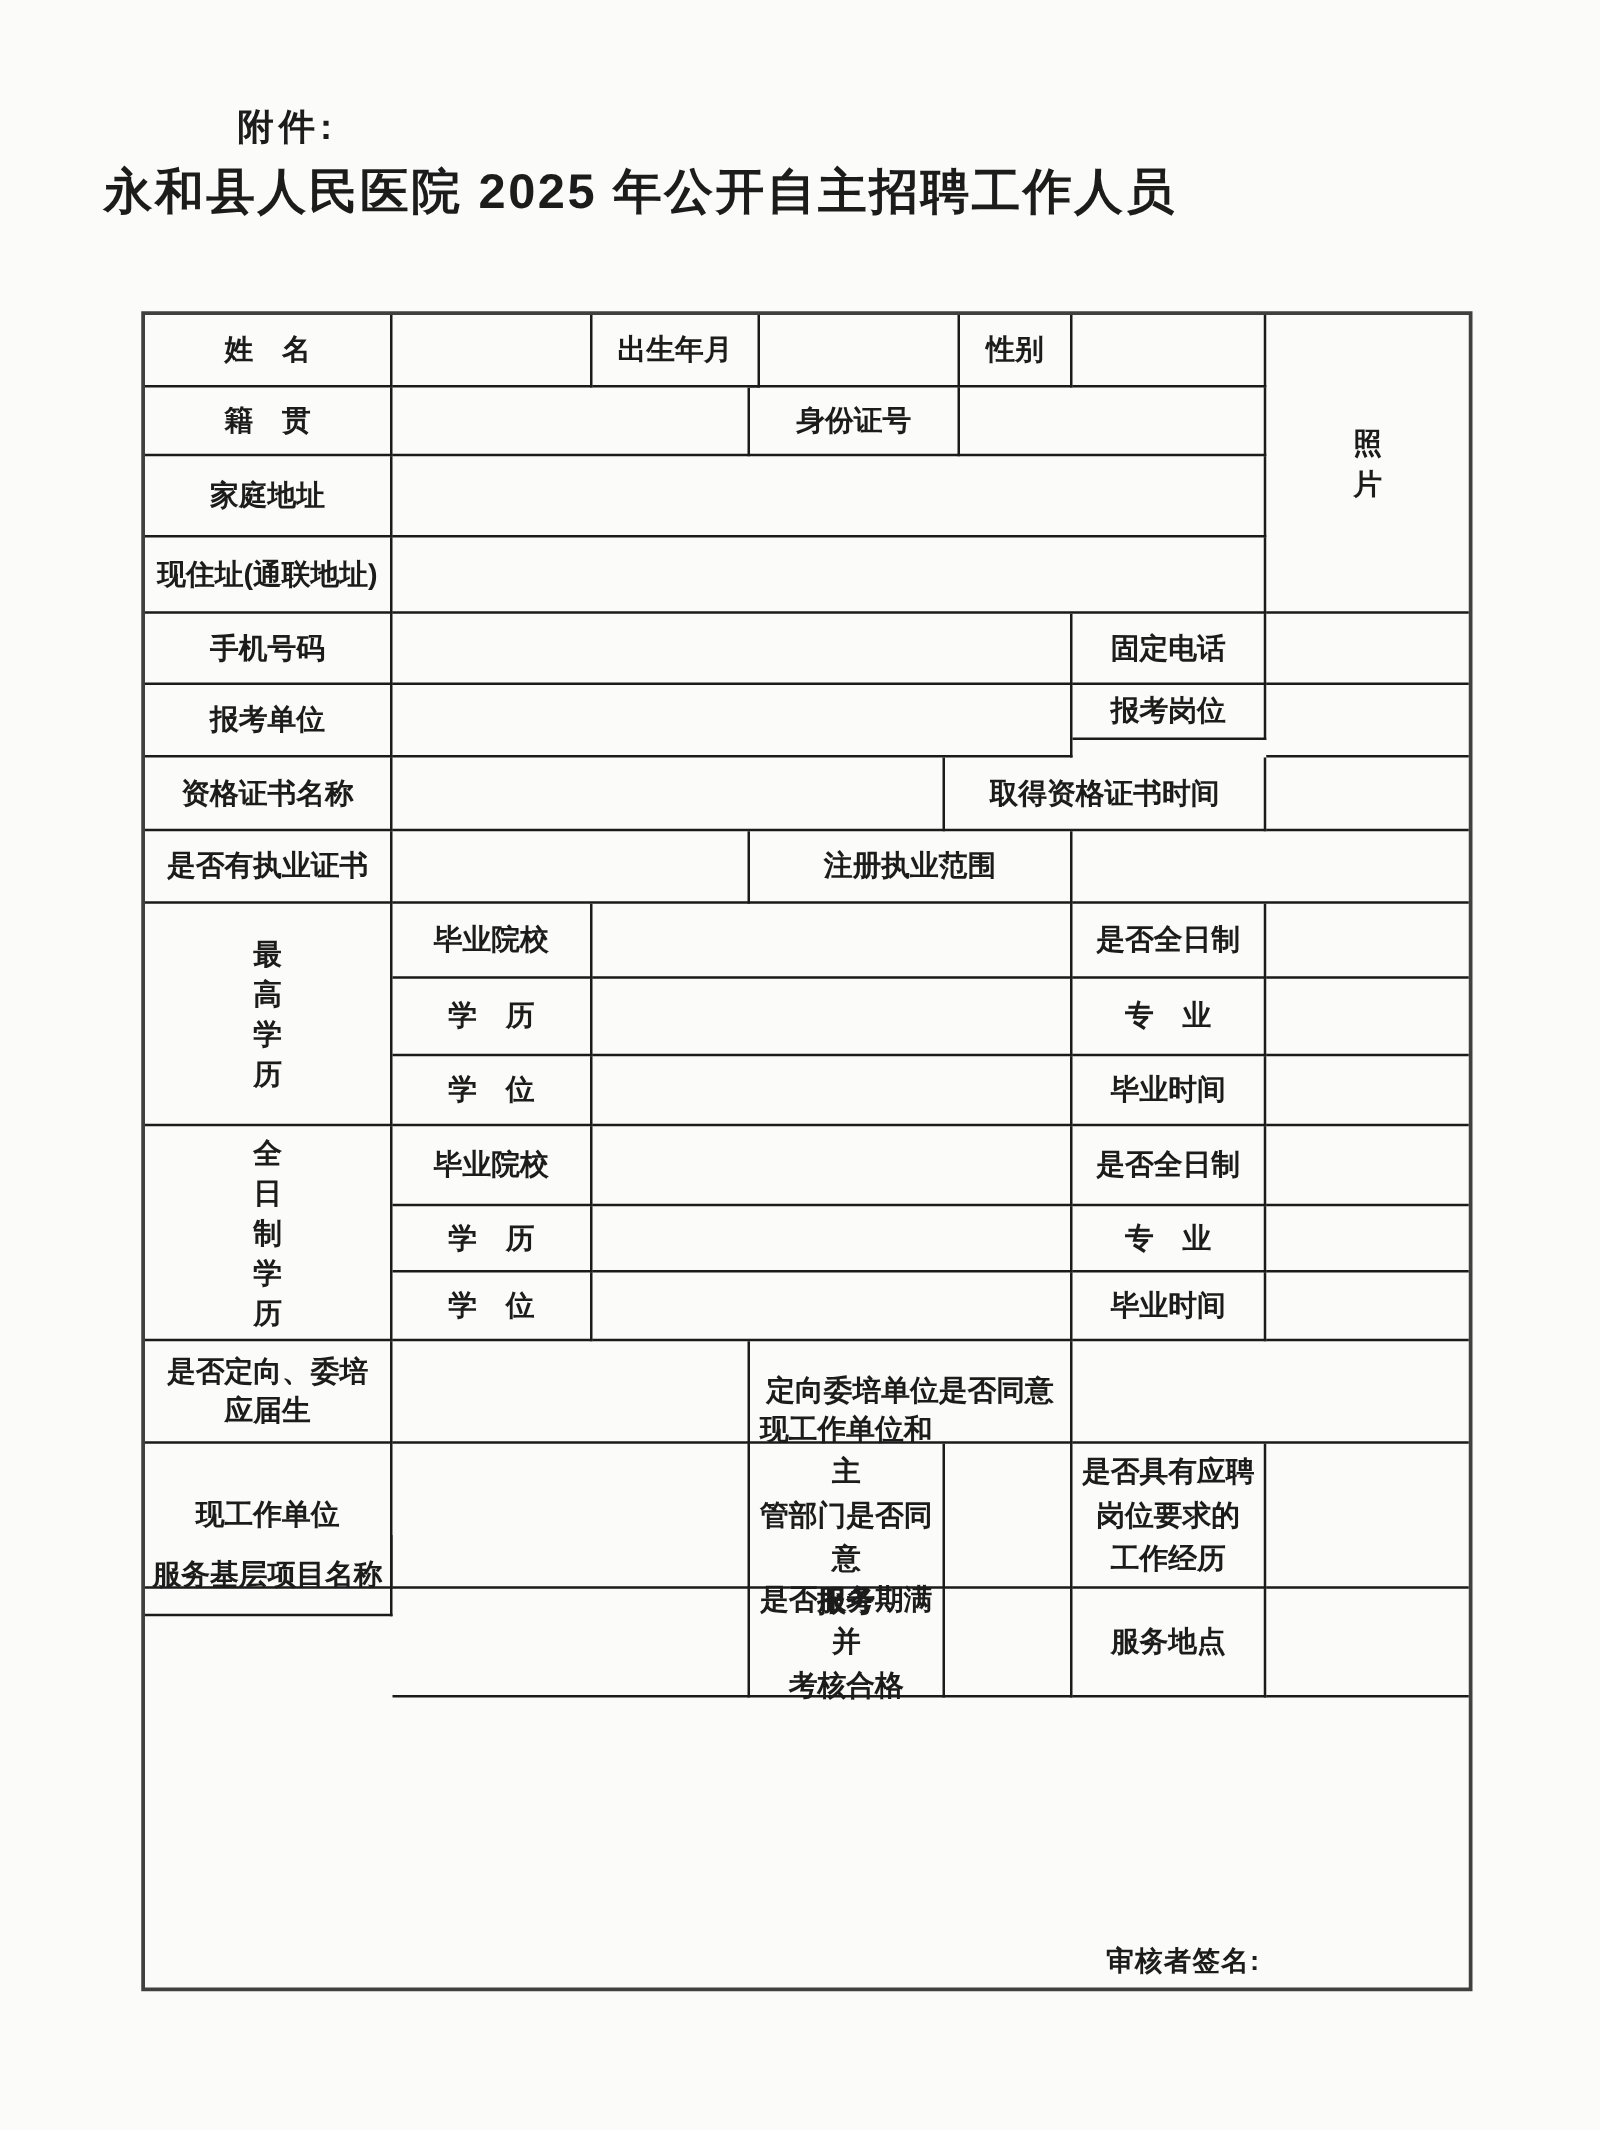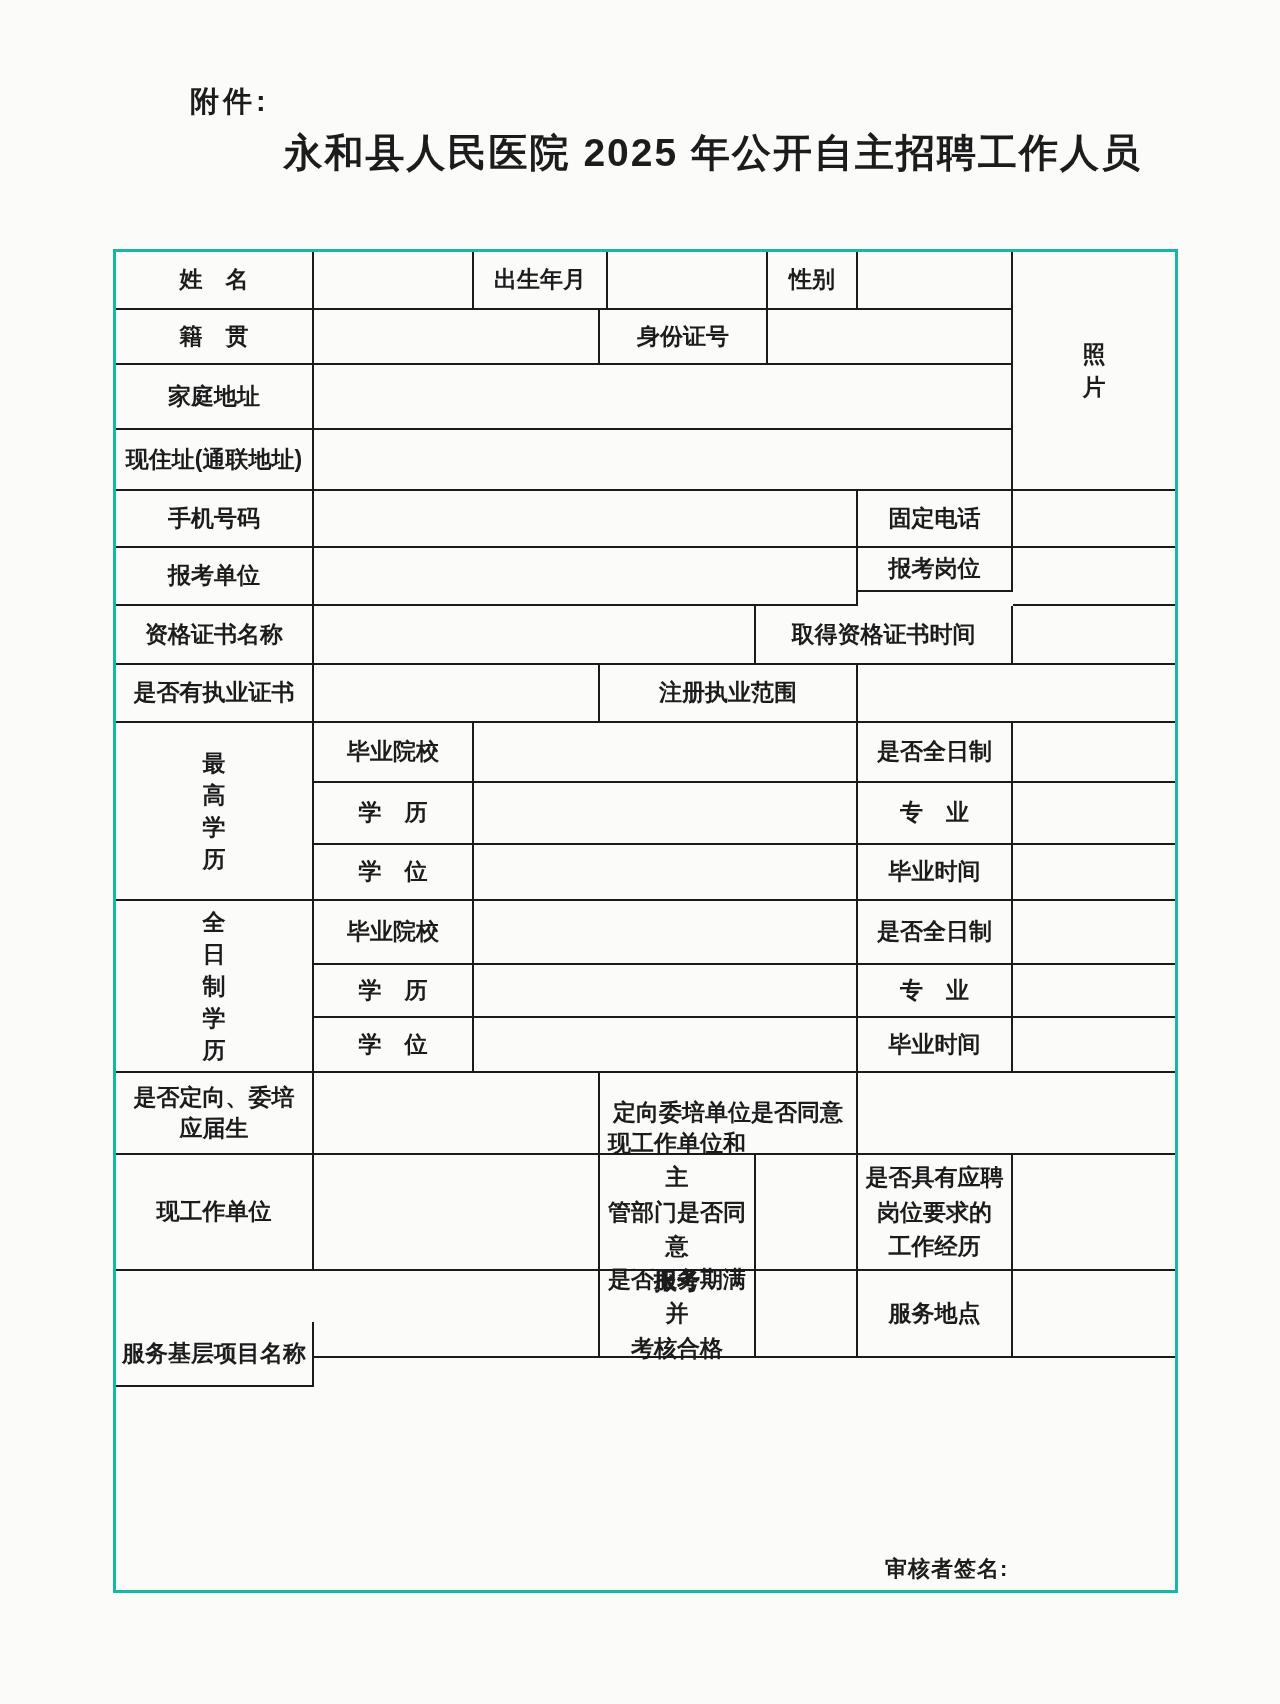--- a/index.html
+++ b/index.html
@@ -11,27 +11,27 @@
     position:relative;
     overflow:hidden;
   }
   .abs{position:absolute;}
   #attachment{
     left:190px;top:82px;
     font-size:29px;font-weight:bold;letter-spacing:4px;
   }
   #title-block{
     left:83px;top:126px;width:1059px;
-    text-align:right;font-weight:bold;
+    text-align:left;font-weight:bold;
   }
   #title-line1{font-size:39px;letter-spacing:2px;}
   #title-line2{font-size:40px;margin-top:22px;letter-spacing:6px;}
   #form-table{
     left:113px;top:249px;width:1059px;height:1338px;
-    border:3px solid #14b8a6;
+    border:3px solid #404040;
     box-sizing:content-box;
     text-decoration:underline;
   }
   .cell{
     position:absolute;
     box-sizing:border-box;
     border-right:2px solid #1b1b1b;
     border-bottom:2px solid #1b1b1b;
     display:flex;align-items:center;justify-content:center;
     text-align:center;
@@ -151,21 +151,21 @@
   <div class="cell" style="left:198px;top:903px;width:286px;height:116px"></div>
   <div class="cell sm" style="left:484px;top:903px;width:156px;height:116px">现工作单位和主
 管部门是否同意
 报考</div>
   <div class="cell" style="left:640px;top:903px;width:102px;height:116px"></div>
   <div class="cell sm" style="left:742px;top:903px;width:155px;height:116px">是否具有应聘
 岗位要求的
 工作经历</div>
   <div class="cell no-r" style="left:897px;top:903px;width:162px;height:116px"></div>
 
-  <div class="cell" style="left:0;top:1070px;width:198px;height:65px">服务基层项目名称</div>
+  <div class="cell" style="left:0;top:976px;width:198px;height:65px">服务基层项目名称</div>
   <div class="cell" style="left:198px;top:1019px;width:286px;height:87px"></div>
   <div class="cell sm" style="left:484px;top:1019px;width:156px;height:87px">是否服务期满并
 考核合格</div>
   <div class="cell" style="left:640px;top:1019px;width:102px;height:87px"></div>
   <div class="cell" style="left:742px;top:1019px;width:155px;height:87px">服务地点</div>
   <div class="cell no-r" style="left:897px;top:1019px;width:162px;height:87px"></div>
 
   <div class="cell no-r no-b" style="left:198px;top:1106px;width:861px;height:232px">
     <span id="reviewer-sign">审核者签名:</span>
   </div>

